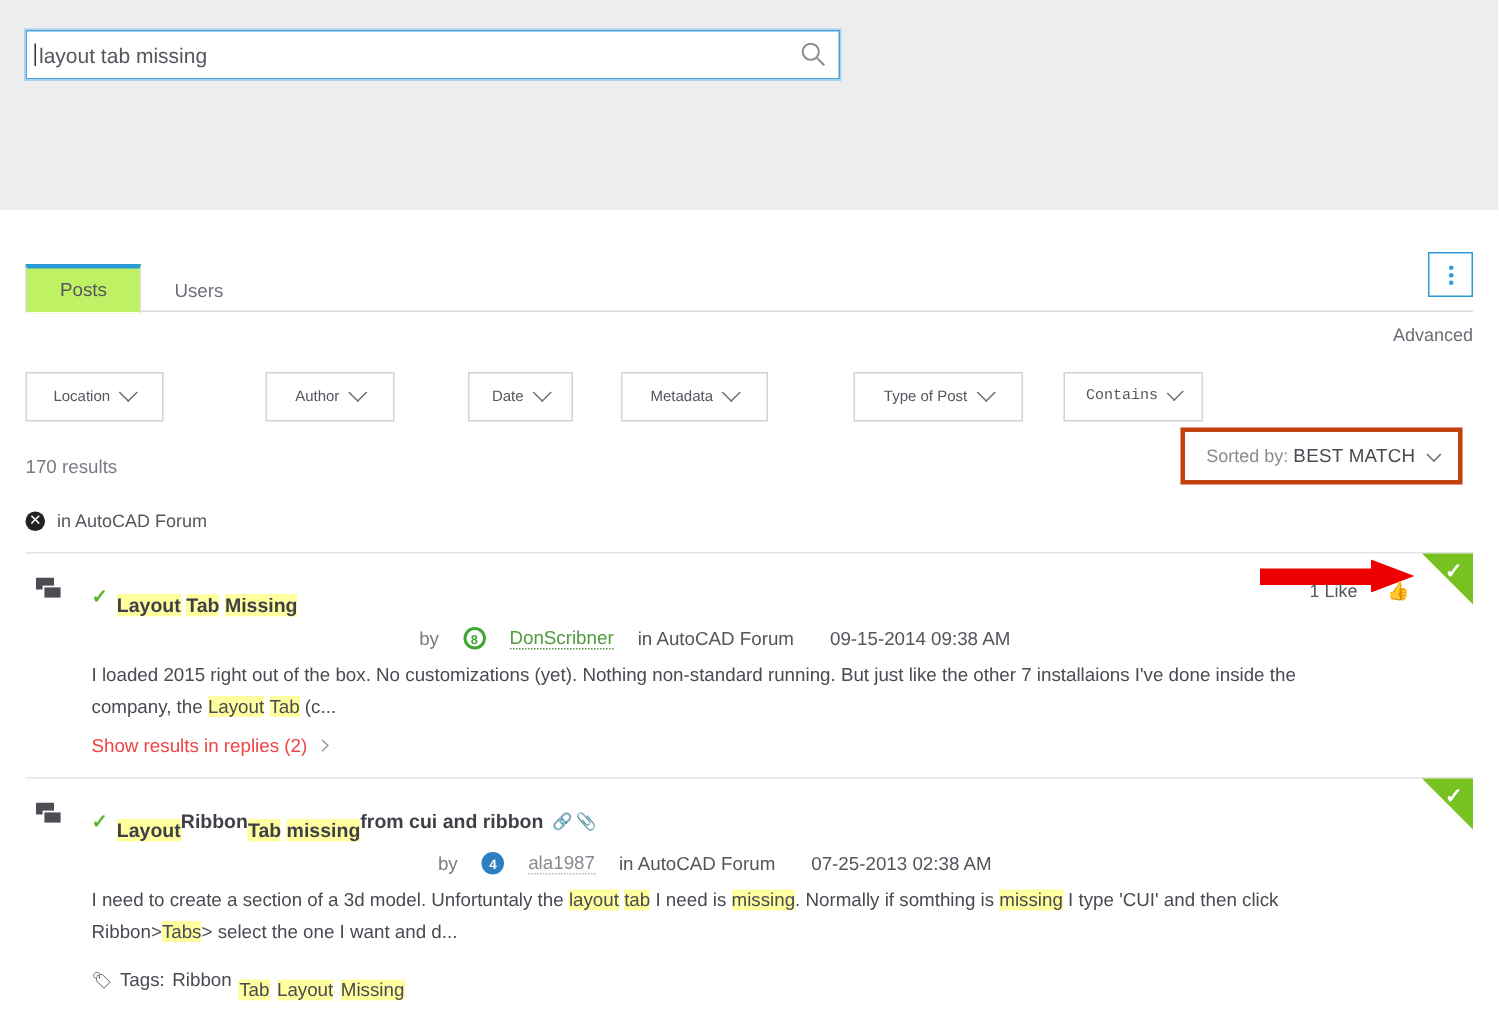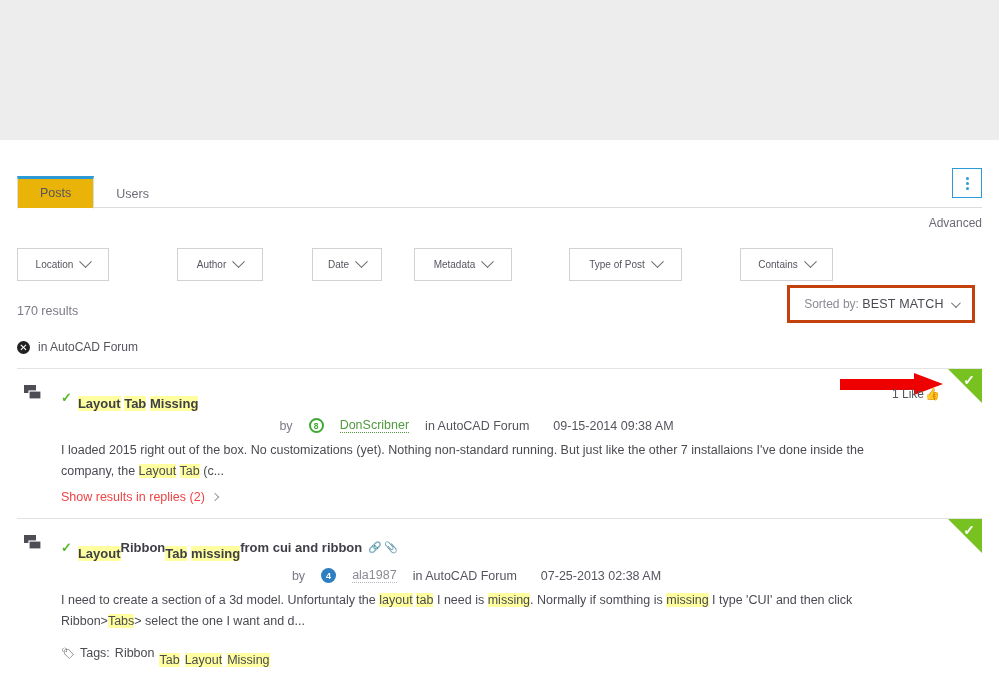--- a/index.html
+++ b/index.html
@@ -74,21 +74,21 @@
   .tab {
     padding: 9px 22px 8px 22px;
     font-size: 12.5px;
     color: #6d6d78;
     background: transparent;
     position: relative;
     top: 1px;
     cursor: pointer;
   }
   .tab.active {
-    background: #eab308;
+    background: #bef264;
     border: 1px solid #dcdcdc;
     border-bottom: 1px solid #fff;
     border-top: 3px solid #2c9ad4;
     color: #55555e;
     padding-top: 7px;
   }
   .kebab-btn {
     position: absolute;
     right: 0; top: -2px;
     width: 30px; height: 30px;
@@ -255,35 +255,46 @@
     border-left: 34px solid transparent;
   }
   .corner-flag .tick {
     position: absolute; right: 7px; top: 3px;
     color: #fff; font-size: 14px; font-weight: bold;
   }
   .likes {
     position: absolute;
     right: 42px; top: 18px;
     font-size: 12px; color: #55555e;
-    display: flex; align-items: center; gap: 1px;
+    display: flex; align-items: center; gap: 20px;
   }
   .thumb { font-size: 12px; color: #3d3d45; }
 
   .red-arrow {
     position: absolute;
     right: 37px; top: 4px;
     width: 105px; height: 22px;
     pointer-events: none;
   }
 </style>
 </head>
 <body>
 
 <div class="header">
+  <div class="search-wrap">
+    <div class="search-box">
+      <span class="search-text">layout tab missing</span>
+    </div>
+    <span class="search-icon">
+      <svg width="18" height="18" viewBox="0 0 18 18" fill="none" stroke="currentColor" stroke-width="1.3">
+        <circle cx="7.5" cy="7.5" r="5.4"></circle>
+          <line x1="11.6" y1="11.6" x2="16.5" y2="16.5"></line>
+      </svg>
+    </span>
+  </div>
 </div>
 
 <div class="tabs-row">
   <div class="tabs">
     <div class="tab active">Posts</div>
     <div class="tab">Users</div>
   </div>
   <div class="kebab-btn">
     <i></i>
     <i></i>
@@ -306,21 +317,21 @@
     <span class="caret"></span>
   </div>
   <div class="filter" style="width:98px;margin-left:32px;">
     <span>Metadata</span>
     <span class="caret"></span>
   </div>
   <div class="filter" style="width:113px;margin-left:57px;">
     <span>Type of Post</span>
     <span class="caret"></span>
   </div>
-  <div class="filter" style="width:93px;margin-left:58px;">
+  <div class="filter" style="width:93px;margin-left:27px;font-family:Liberation Mono, monospace;">
     <span>Contains</span>
     <span class="caret"></span>
   </div>
 </div>
 
 <div class="meta-row">
   <span class="results-count">170 results</span>
   <div class="sort-annot">
     <div class="sort-inner">
       <span>Sorted by:</span>

